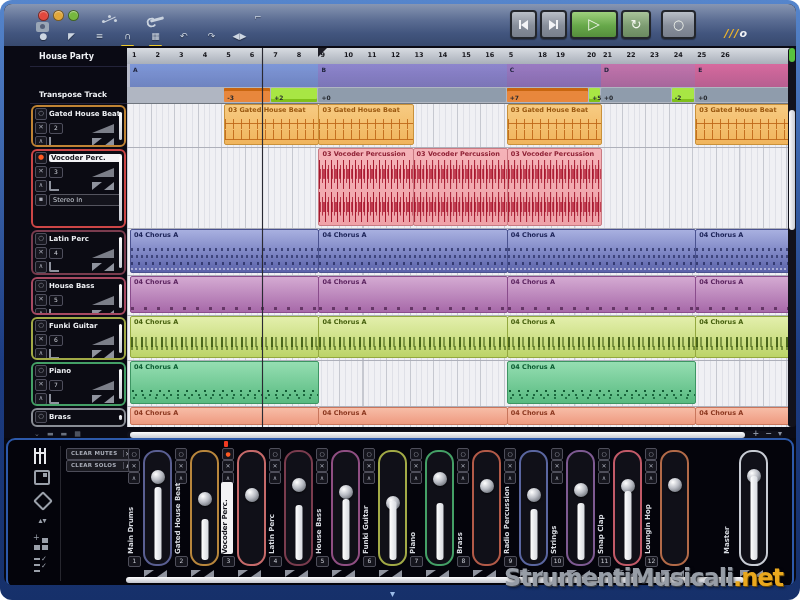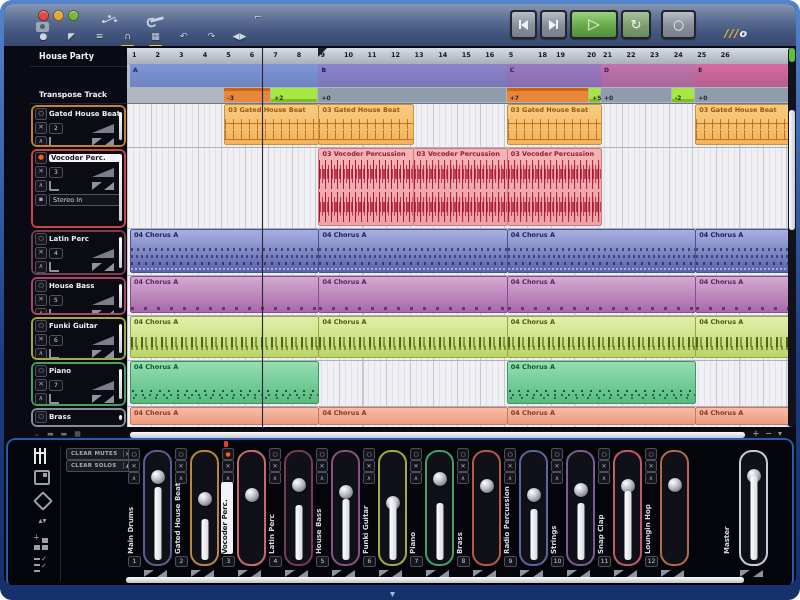--- a/index.html
+++ b/index.html
@@ -715,13 +715,14 @@
             </div>
             <div class="ch-pan"></div>
           </div>
         </div>
       <div id="mixscroll"></div>
     </div>
 
   </div>
 
   <div id="drawer">▾</div>
+  <div id="watermark"><span>StrumentiMusicali</span><b>.net</b></div>
 </div>
 
 </body></html>

